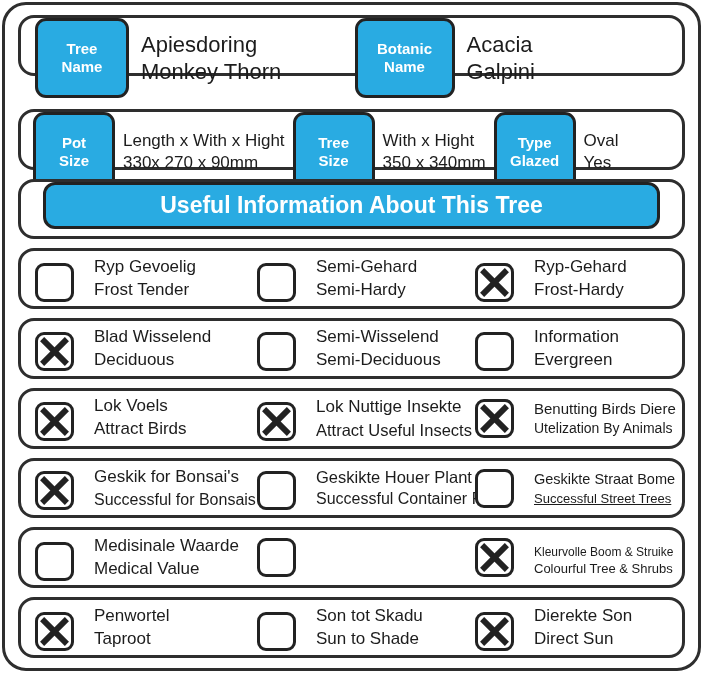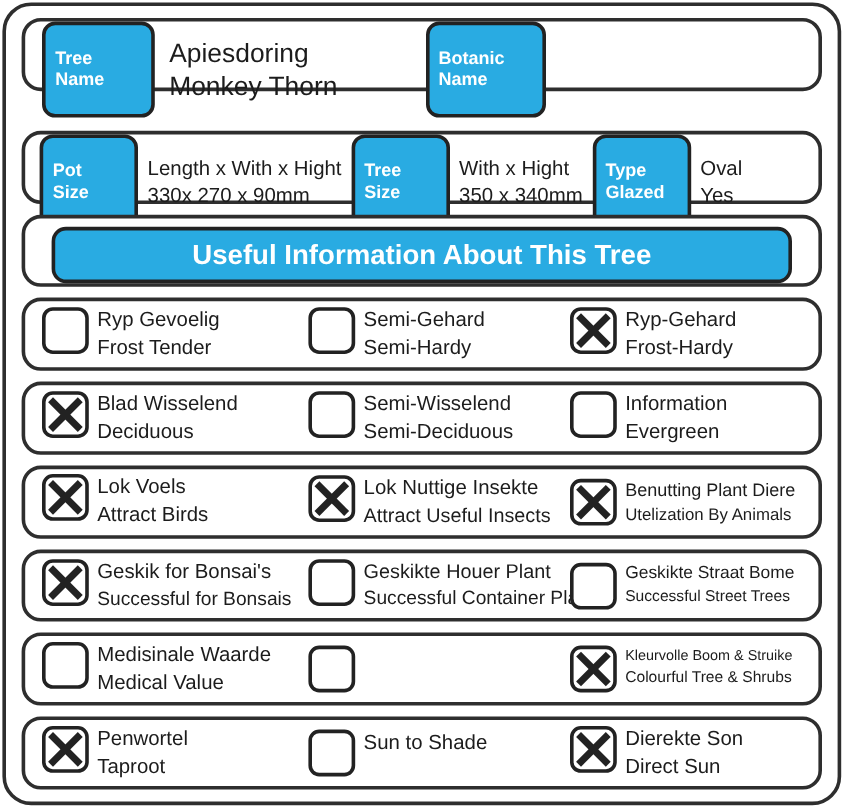--- a/index.html
+++ b/index.html
@@ -8,46 +8,46 @@
     position: absolute; inset: 2px;
     border: 3px solid #2e2e2e; border-radius: 24px;
     background: #fff;
     padding: 10px 13px;
     display: flex; flex-direction: column; gap: 9px;
   }
   .sect {
     flex: 1; min-height: 0;
     border: 3px solid #2e2e2e; border-radius: 16px;
     background: #fff;
-    display: flex; align-items: flex-end;
+    display: flex; align-items: flex-start;
     padding: 0 10px;
   }
   
   .badge {
     background: var(--accent, #29abe2);
     border: 3px solid #222; border-radius: 11px;
     color: #fff; font-weight: bold; font-size: 15px; line-height: 1.2;
-    padding: 19px 8px; min-width: 82px;
+    text-align: center; padding: 19px 8px; min-width: 82px;
   }
   
   .header { display: grid; grid-template-columns: 94px 1fr 100px 1fr; gap: 12px; align-items: center; padding: 0 14px; }
   .value.big { font-size: 22px; line-height: 1.25; }
   .sizes { display: grid; grid-template-columns: auto 1fr auto 1fr auto 1fr; gap: 8px; align-items: center; padding: 0 12px; margin-top: 24px; }
   .value.mid { font-size: 17px; line-height: 1.3; text-align: left; font-weight: 500; }
   
   .banner {
     flex: 1; margin: 0 12px;
     background: var(--accent, #29abe2);
     border: 3px solid #222; border-radius: 12px;
     color: #fff; font-weight: bold; font-size: 23px;
     text-align: center; padding: 7px 0;
   }
   
   .attr-row { display: grid; grid-template-columns: 222px 218px 1fr; align-items: center; padding: 0 8px 0 14px; }
-  .attr-item { display: flex; align-items: flex-start; gap: 7px; min-width: 0; }
+  .attr-item { display: flex; align-items: flex-end; gap: 20px; min-width: 0; }
   .checkbox {
     width: 39px; height: 39px; flex: 0 0 39px;
     border: 3px solid #222; border-radius: 9px;
     background: #fff; cursor: pointer;
     display: flex; align-items: center; justify-content: center;
   }
   .checkbox svg { display: none; width: 100%; height: 100%; }
   .checkbox svg line { stroke: #222; stroke-width: 7; }
   .checkbox.checked svg { display: block; }
   .attr-label { min-width: 0; flex: 1; font-size: 17px; line-height: 1.35; font-weight: 500; padding-right: 6px; }
@@ -64,20 +64,24 @@
       <div>Name</div>
     </div>
     <div class="value big">
       <div class="fit">Apiesdoring</div>
       <div class="fit">Monkey Thorn</div>
     </div>
     <div class="badge">
       <div>Botanic</div>
       <div>Name</div>
     </div>
+    <div class="value big">
+      <div class="fit">Acacia</div>
+      <div class="fit">Galpini</div>
+    </div>
   </div>
 
   <div class="sect sizes">
     <div class="badge">
       <div>Pot</div>
       <div>Size</div>
     </div>
     <div class="value mid">
       <div class="fit">Length x With x Hight</div>
       <div class="fit">330x 270 x 90mm</div>
@@ -196,21 +200,21 @@
       </div>
     </div>
     <div class="attr-item">
       <div class="checkbox checked">
         <svg viewBox="0 0 40 40">
             <line x1="5" y1="5" x2="35" y2="35"></line>
             <line x1="35" y1="5" x2="5" y2="35"></line>
           </svg>
       </div>
       <div class="attr-label">
-        <div class="fit" style="font-size: 15px;">Benutting Plant Diere</div>
+        <div class="fit" style="font-size: 15px;">Benutting Birds Diere</div>
         <div class="fit" style="font-size: 14px;">Utelization By Animals</div>
       </div>
     </div>
   </div>
 
   <div class="sect attr-row">
     <div class="attr-item">
       <div class="checkbox checked">
         <svg viewBox="0 0 40 40">
             <line x1="5" y1="5" x2="35" y2="35"></line>
@@ -230,21 +234,21 @@
         <div class="fit" style="font-size: 16.5px;">Geskikte Houer Plant</div>
         <div class="fit" style="font-size: 16px;">Successful Container Plant</div>
       </div>
     </div>
     <div class="attr-item">
       <div class="checkbox">
         
       </div>
       <div class="attr-label">
         <div class="fit" style="font-size: 14.5px;">Geskikte Straat Bome</div>
-        <div class="fit" style="font-size: 13px;">Successful Street Trees</div>
+        <div class="fit" style="font-size: 13px; text-decoration: underline;">Successful Street Trees</div>
       </div>
     </div>
   </div>
 
   <div class="sect attr-row">
     <div class="attr-item">
       <div class="checkbox">
         
       </div>
       <div class="attr-label">
@@ -282,20 +286,21 @@
       <div class="attr-label">
         <div class="fit">Penwortel</div>
         <div class="fit">Taproot</div>
       </div>
     </div>
     <div class="attr-item">
       <div class="checkbox">
         
       </div>
       <div class="attr-label">
+        <div class="fit">Son tot Skadu</div>
         <div class="fit">Sun to Shade</div>
       </div>
     </div>
     <div class="attr-item">
       <div class="checkbox checked">
         <svg viewBox="0 0 40 40">
             <line x1="5" y1="5" x2="35" y2="35"></line>
             <line x1="35" y1="5" x2="5" y2="35"></line>
           </svg>
       </div>

